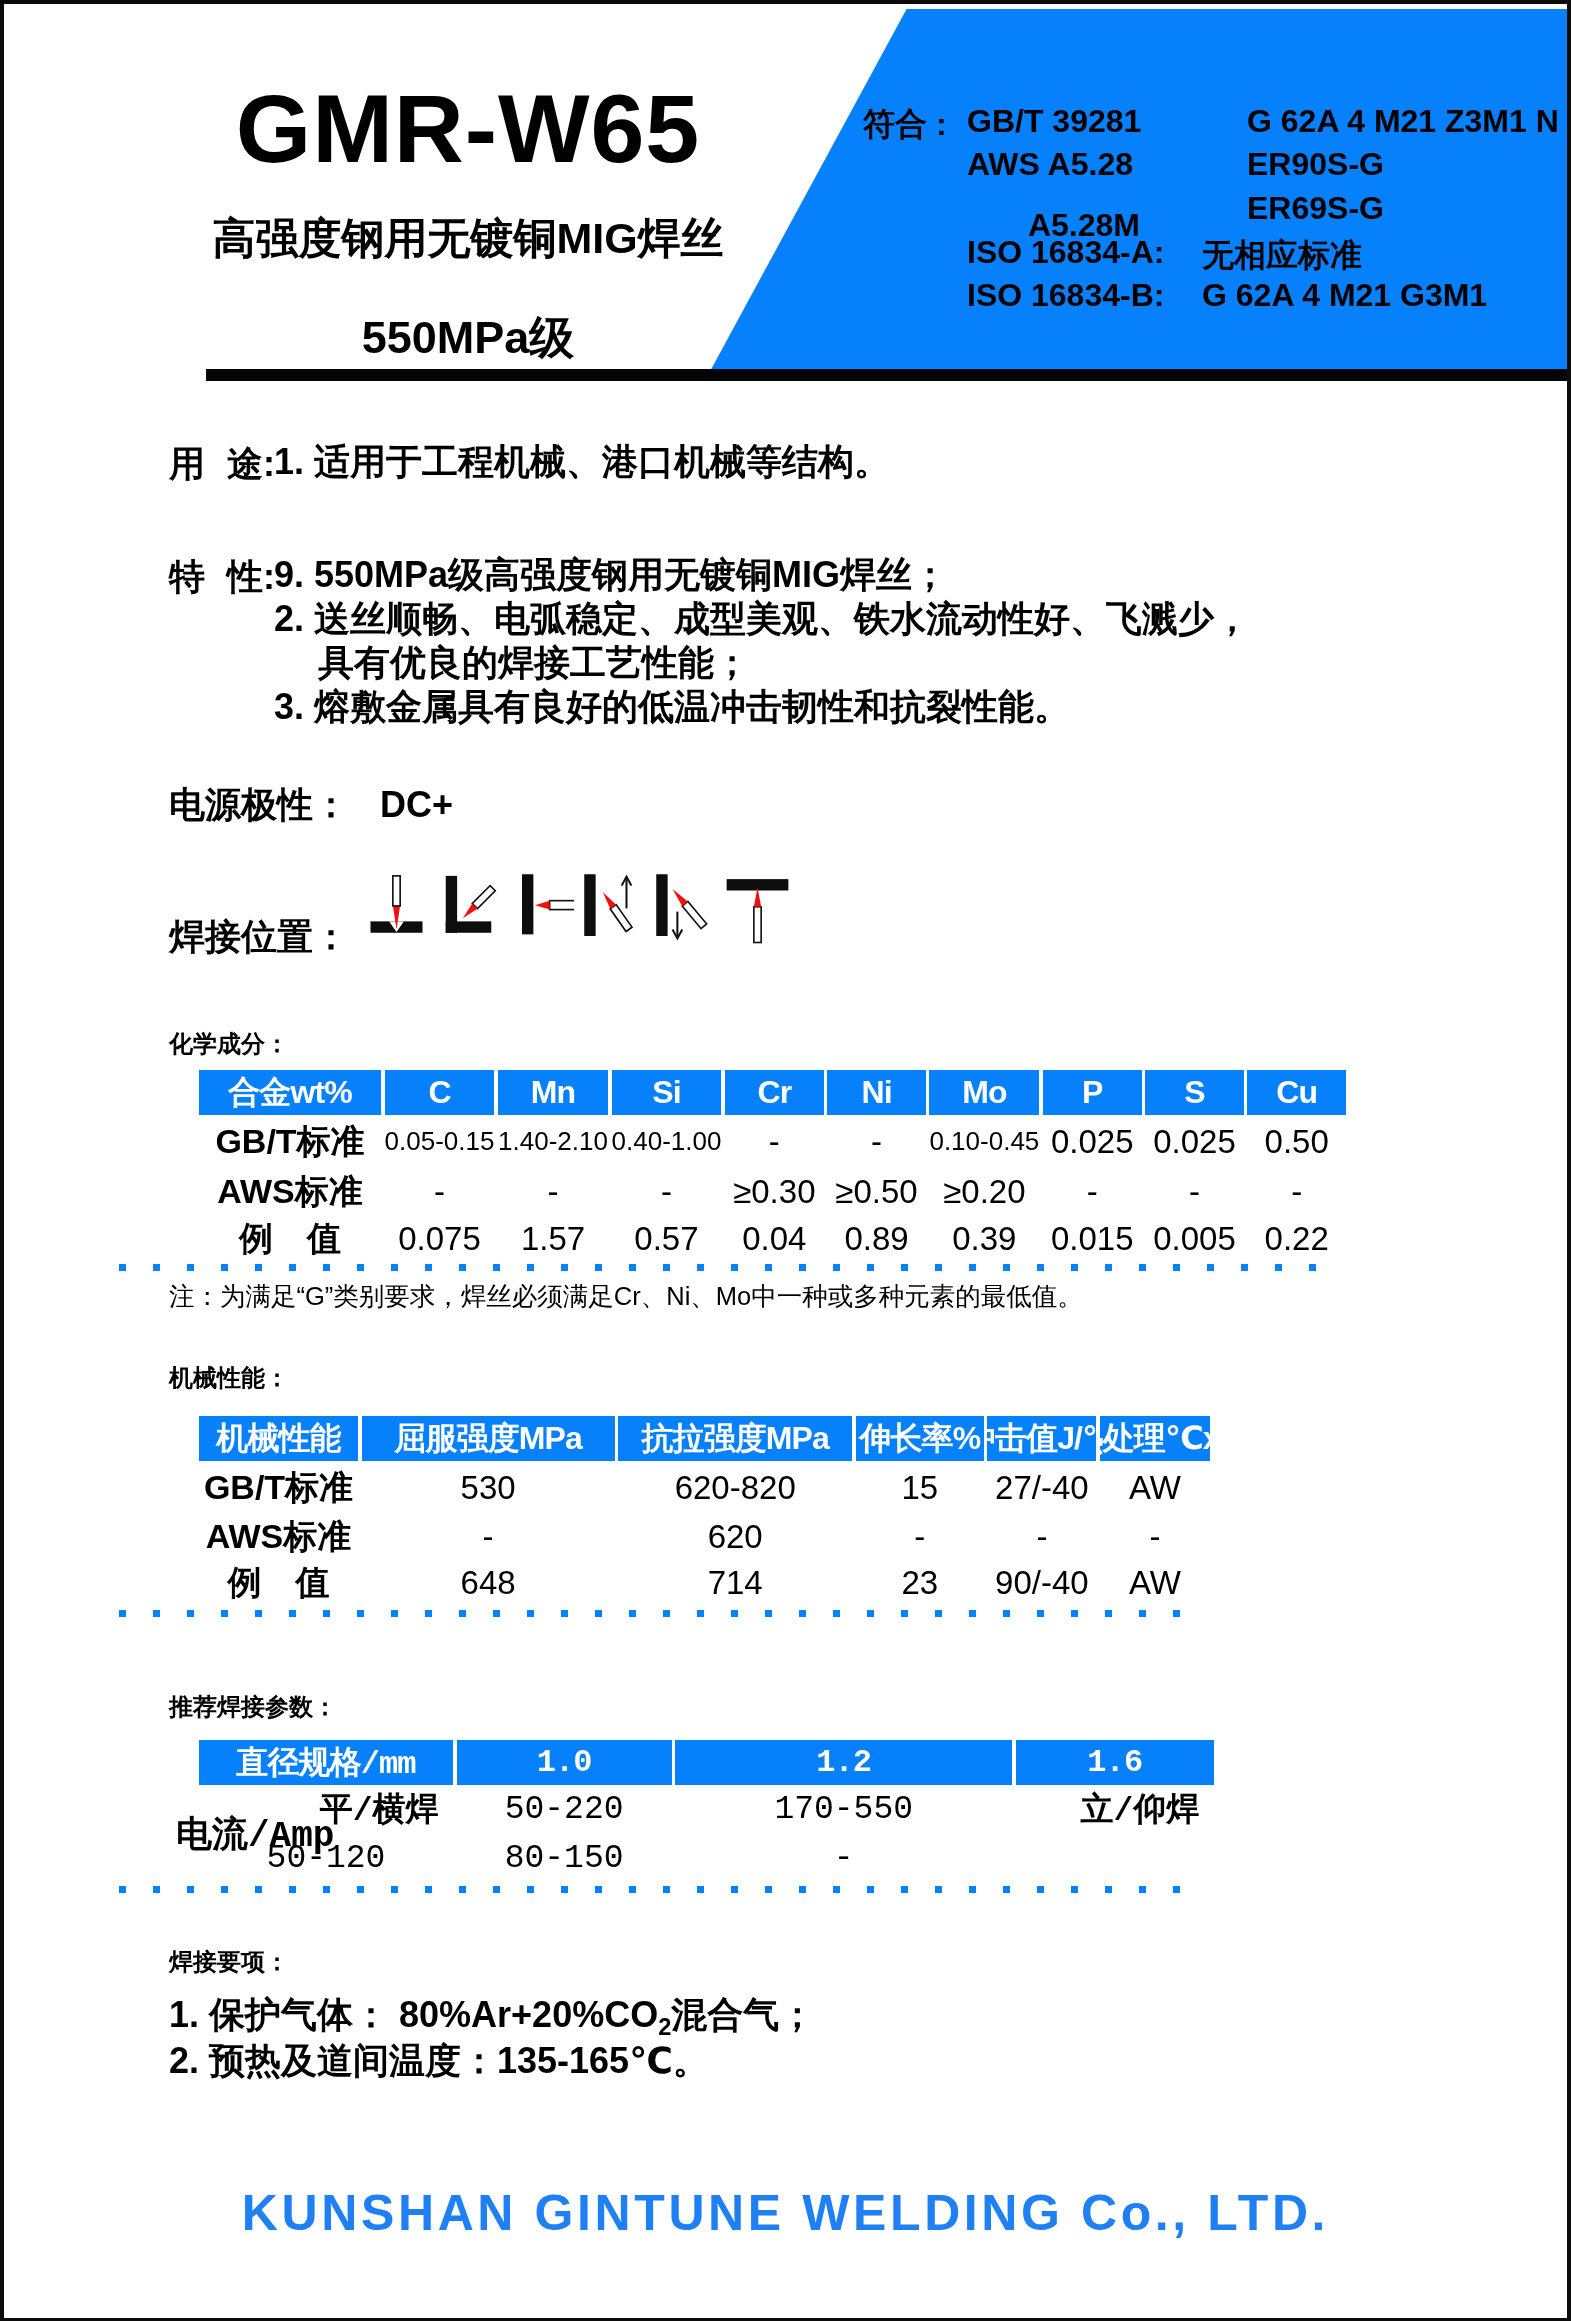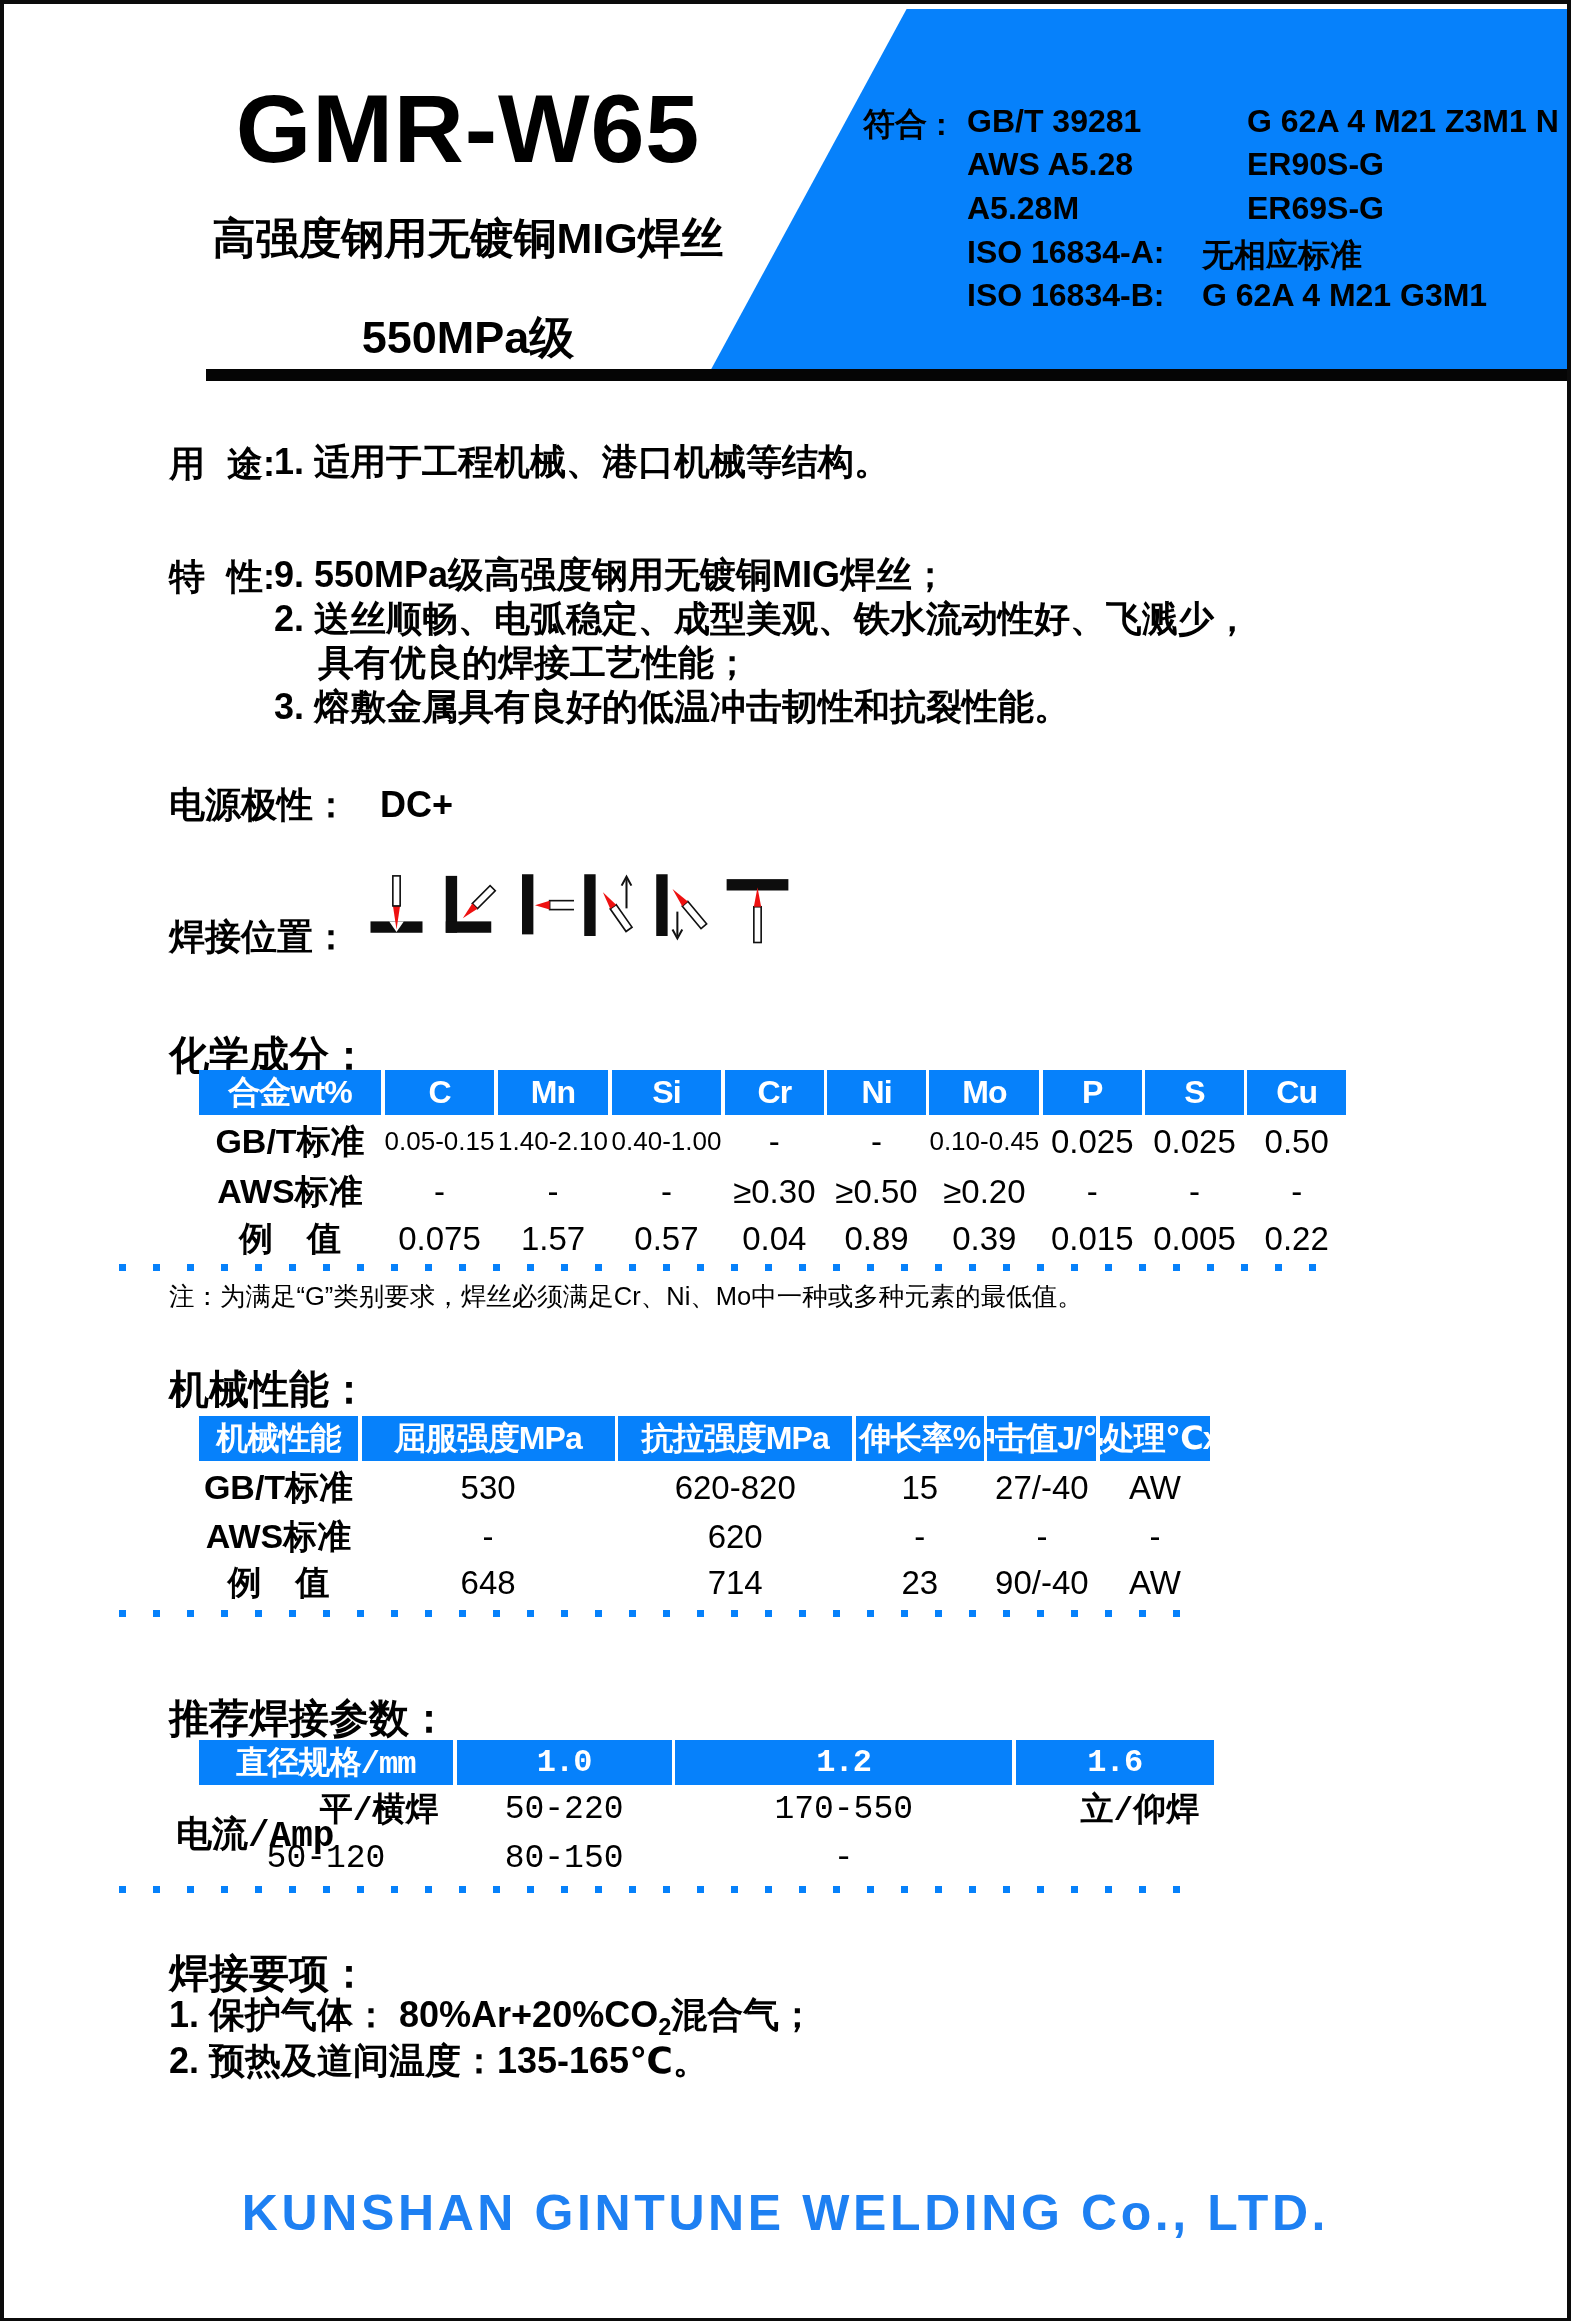--- a/index.html
+++ b/index.html
@@ -22,21 +22,21 @@
 
   
   .banner{
     position:absolute;left:707px;top:4.5px;width:859px;height:361px;
     background:var(--blue);
     clip-path:polygon(22.8% 0,100% 0,100% 100%,0 100%);
   }
   .std-line{position:absolute;left:0;width:100%;height:40px;color:#000000;font-weight:700;font-size:32px;white-space:nowrap;}
   .std-label{position:absolute;left:152px;}
   .std-code{position:absolute;left:256px;}
-  .l3 .std-code{left:256px;width:173px;}
+  .l3 .std-code{left:256px;width:173px;text-align:right;margin-top:17px;}
   .std-cls{position:absolute;left:536px;}
   .l4 .std-cls,.l5 .std-cls{left:491px;}
 
   .brand{position:absolute;left:73px;top:76px;width:782px;text-align:center;}
   .brand h1{margin:0;font-size:97px;line-height:97px;font-weight:700;letter-spacing:0.9px;}
   .brand .subtitle{margin-top:33px;font-size:43px;font-weight:700;}
   .brand .grade{margin-top:40px;font-size:45px;font-weight:700;}
 
   .header-rule{position:absolute;left:202px;top:365px;width:1365px;height:11.8px;background:#050505;}
 
@@ -62,21 +62,21 @@
   .th{background:var(--blue);color:#fff;font-weight:700;font-size:32px;letter-spacing:-0.9px;display:flex;align-items:center;justify-content:center;white-space:nowrap;overflow:hidden;}
   .td{display:flex;align-items:center;justify-content:center;font-size:33px;white-space:nowrap;}
   .td.lbl{font-weight:700;font-size:34px;}
   .td.small{font-size:26px;}
   .td.sublbl{justify-content:flex-end;padding-right:14.5px;font-weight:700;box-sizing:border-box;}
   .amp-label{position:absolute;left:-23px;top:45px;height:98px;display:flex;align-items:center;font-size:36px;font-weight:700;}
 
   .dots{position:absolute;left:115px;height:7.3px;background:repeating-linear-gradient(to right,var(--blue) 0 7.3px,transparent 7.3px 34px);}
   .tbl-note{position:absolute;left:165px;font-size:25.5px;font-weight:400;white-space:nowrap;}
 
-  .section-title{position:absolute;left:165px;font-size:40px;font-weight:700;}
+  .section-title{position:absolute;left:165px;font-size:24px;font-weight:700;}
 
   .req-item{position:absolute;left:165px;font-size:36px;font-weight:700;white-space:nowrap;}
   .req-item sub{font-size:23.6px;}
 
   .footer{position:absolute;left:0;right:0;top:2180px;text-align:center;font-size:50px;font-weight:700;letter-spacing:3.6px;color:var(--footer-blue);white-space:nowrap;}
 </style>
 </head>
 <body>
 
 <div class="page">

